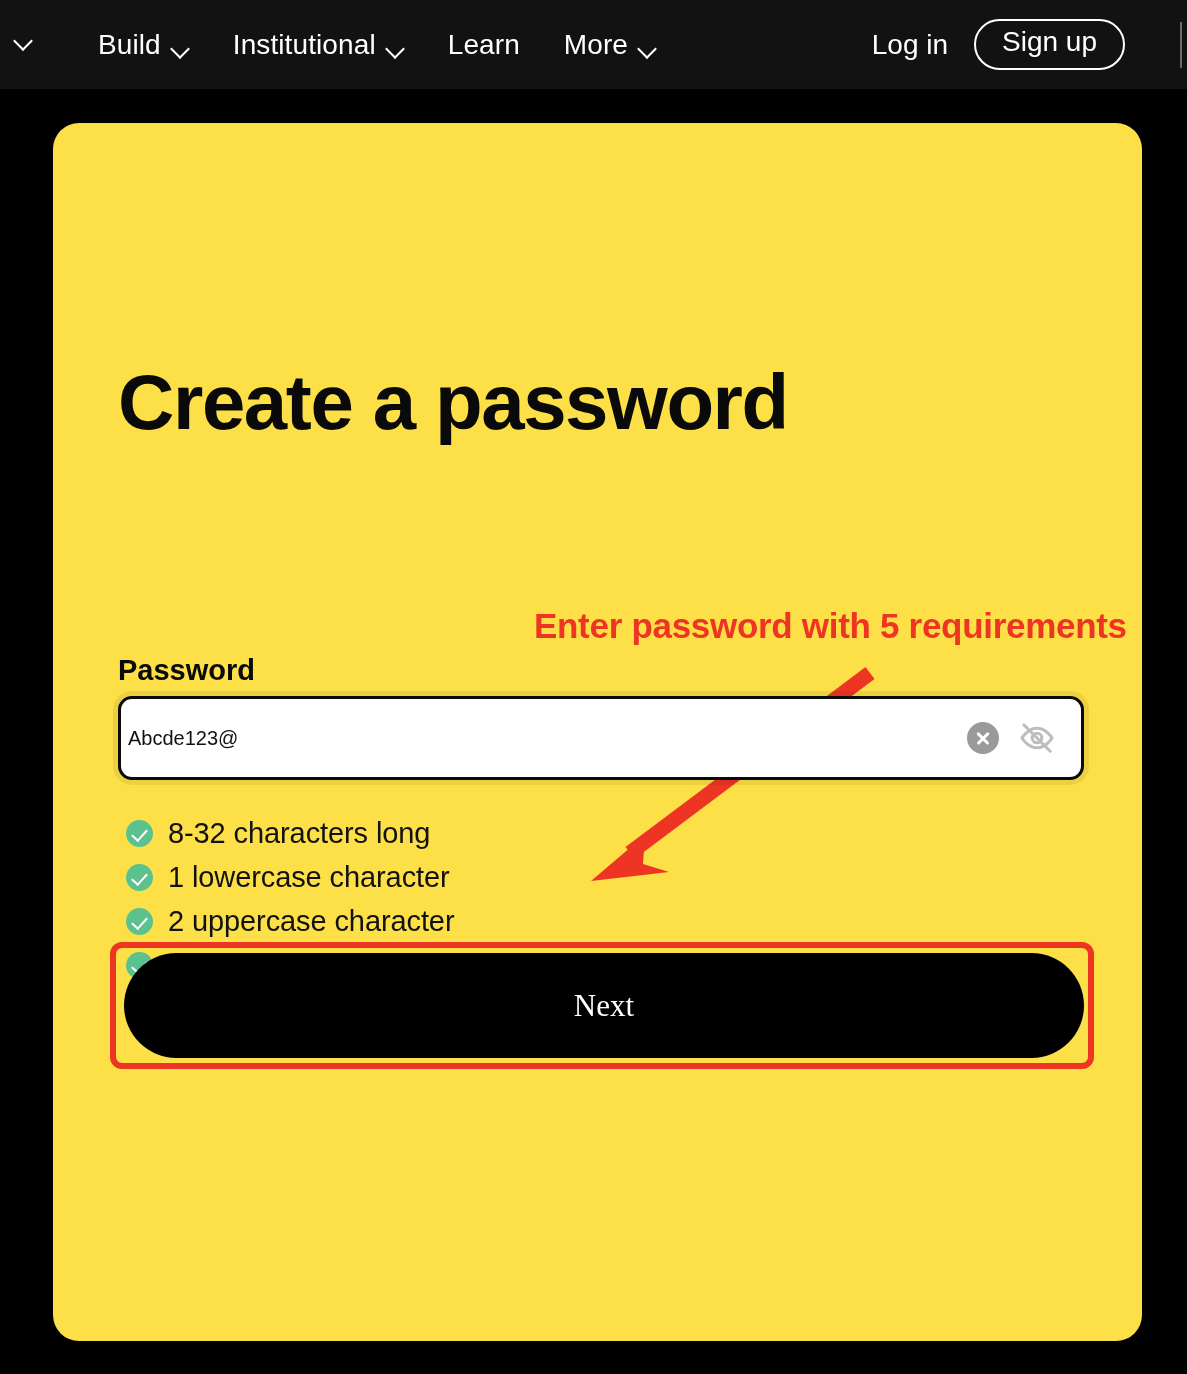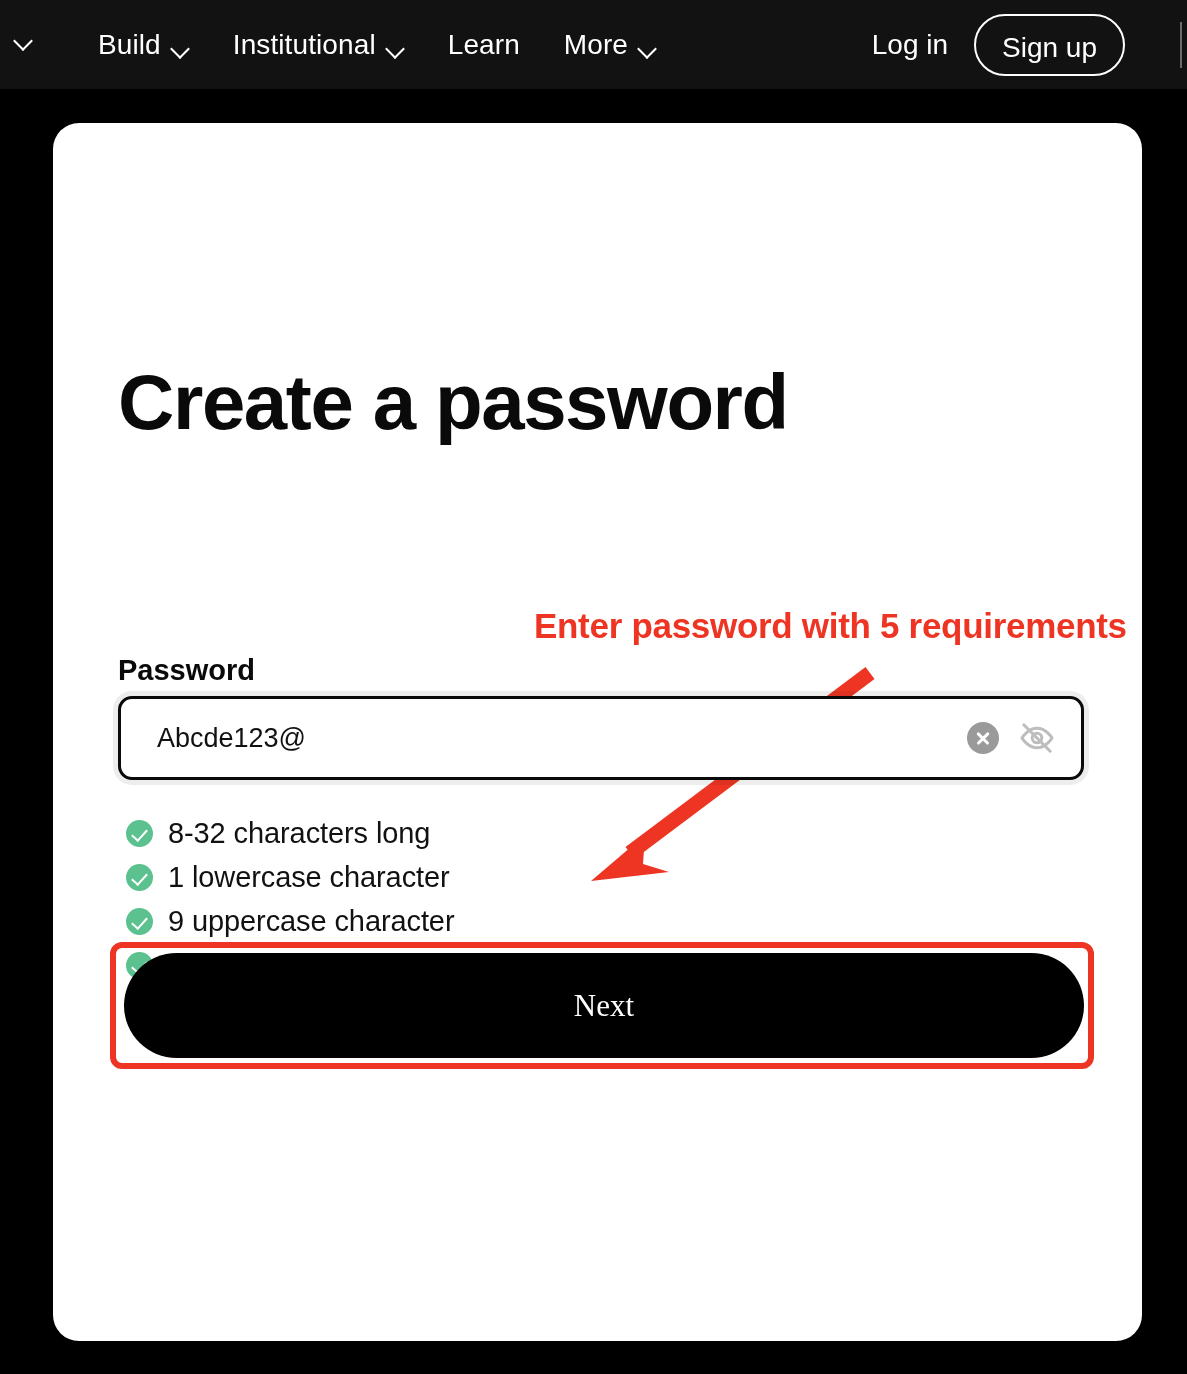--- a/index.html
+++ b/index.html
@@ -84,21 +84,21 @@
     font-size: 28px;
     cursor: pointer;
     white-space: nowrap;
   }
 
   #signup-button {
     color: #ffffff;
     font-size: 28px;
     border: 2px solid #ffffff;
     border-radius: 40px;
-    padding: 18px 26px 12px 26px;
+    padding: 7px 26px 12px 26px;
     line-height: 1;
     white-space: nowrap;
     cursor: pointer;
     background: transparent;
     font-family: "Liberation Sans", sans-serif;
   }
 
   #nav-edge-rule {
     position: absolute;
     right: 5px;
@@ -108,21 +108,21 @@
     background: #6b6b6b;
   }
 
   
   #card {
     position: absolute;
     left: 53px;
     top: 123px;
     width: 1089px;
     height: 1218px;
-    background: #ffffff;
+    background: #fde047;
     border-radius: 26px;
   }
 
   #card-inner {
     position: absolute;
     left: 65px;
     top: 0;
     width: 960px;
     height: 100%;
   }
@@ -186,23 +186,23 @@
     display: flex;
     align-items: center;
   }
 
   #password-input {
     flex: 1 1 auto;
     border: none;
     outline: none;
     background: transparent;
     font-family: "Liberation Sans", sans-serif;
-    font-size: 27px;
+    font-size: 20px;
     color: #111111;
-    padding: 0 0 0 36px;
+    padding: 0 0 0 7px;
     height: 100%;
   }
 
   #password-field-icons {
     display: flex;
     align-items: center;
     gap: 20px;
     padding-right: 26px;
   }
 
@@ -375,21 +375,21 @@
         <li class="requirement-row">
           <span class="req-check-icon"></span>
           <span class="req-label">8-32 characters long</span>
         </li>
         <li class="requirement-row">
           <span class="req-check-icon"></span>
           <span class="req-label">1 lowercase character</span>
         </li>
         <li class="requirement-row">
           <span class="req-check-icon"></span>
-          <span class="req-label">9 uppercase character</span>
+          <span class="req-label">2 uppercase character</span>
         </li>
         <li class="requirement-row">
           <span class="req-check-icon"></span>
           <span class="req-label">1 number</span>
         </li>
         <li class="requirement-row">
           <span class="req-check-icon"></span>
           <span class="req-label">1 symbol</span>
         </li>
       </ul>

